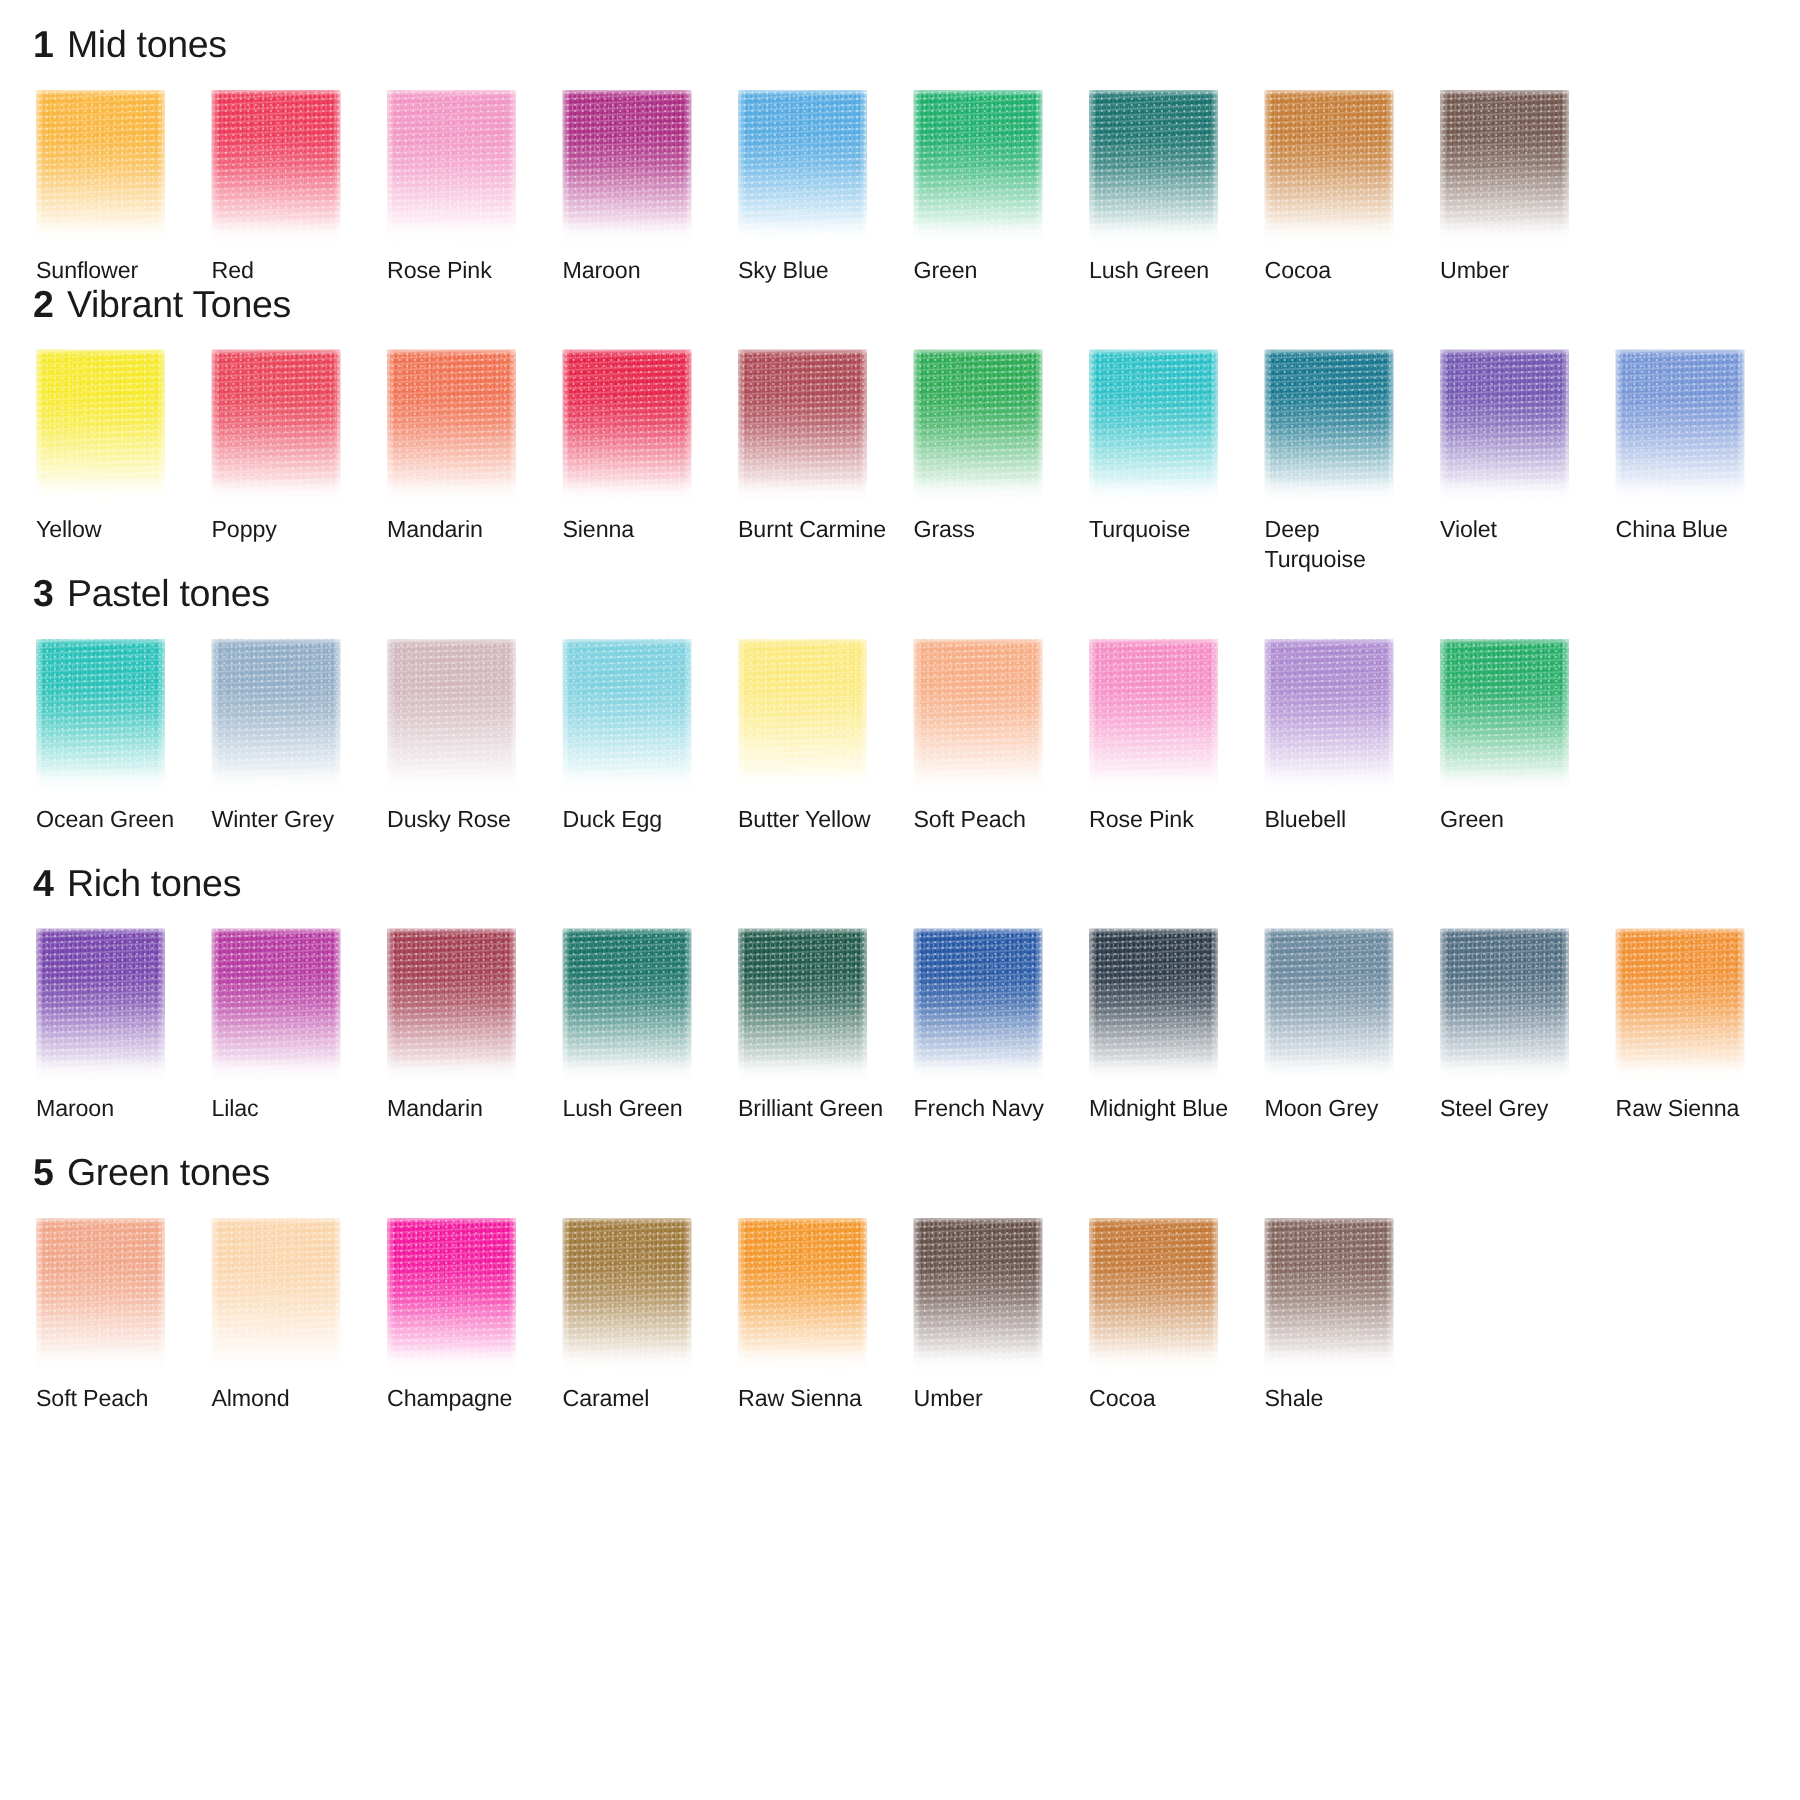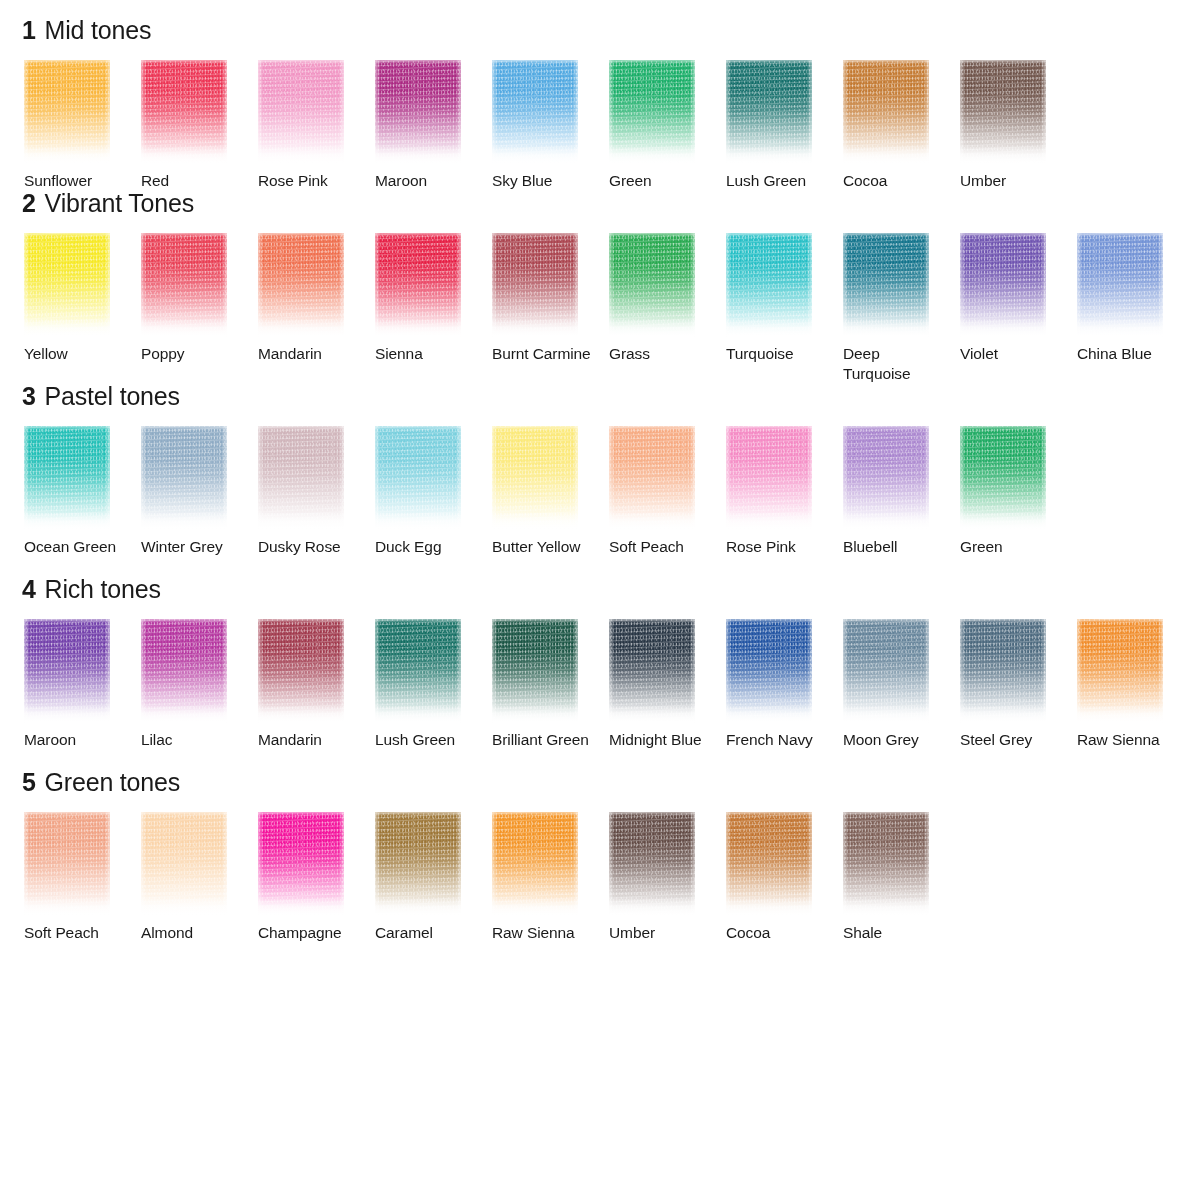--- a/index.html
+++ b/index.html
@@ -445,36 +445,36 @@
         <div class="swatch-cell">
           <div class="swatch" title="Brilliant Green">
             <div class="lay lay-base" style="background: linear-gradient(rgb(20, 80, 63) 0%, rgba(20, 80, 63, 0.98) 30%, rgba(20, 80, 63, 0.8) 48%, rgba(20, 80, 63, 0.52) 64%, rgba(20, 80, 63, 0.26) 79%, rgba(20, 80, 63, 0.08) 91%, rgba(20, 80, 63, 0) 100%);"></div>
             <div class="lay lay-grain"></div>
             <div class="lay lay-speck" style="background-position: 1px 3px, 2px 1px;"></div>
             <div class="lay lay-edge"></div>
           </div>
           <div class="swatch-label">Brilliant Green</div>
         </div>
         <div class="swatch-cell">
+          <div class="swatch" title="French Navy">
+            <div class="lay lay-base" style="background: linear-gradient(rgb(27, 79, 160) 0%, rgba(27, 79, 160, 0.98) 30%, rgba(27, 79, 160, 0.8) 48%, rgba(27, 79, 160, 0.52) 64%, rgba(27, 79, 160, 0.26) 79%, rgba(27, 79, 160, 0.08) 91%, rgba(27, 79, 160, 0) 100%);"></div>
+            <div class="lay lay-grain"></div>
+            <div class="lay lay-speck" style="background-position: 2px 3px, 3px 1px;"></div>
+            <div class="lay lay-edge"></div>
+          </div>
+          <div class="swatch-label">French Navy</div>
+        </div>
+        <div class="swatch-cell">
           <div class="swatch" title="Midnight Blue">
             <div class="lay lay-base" style="background: linear-gradient(rgb(34, 48, 63) 0%, rgba(34, 48, 63, 0.98) 30%, rgba(34, 48, 63, 0.8) 48%, rgba(34, 48, 63, 0.52) 64%, rgba(34, 48, 63, 0.26) 79%, rgba(34, 48, 63, 0.08) 91%, rgba(34, 48, 63, 0) 100%);"></div>
             <div class="lay lay-grain"></div>
             <div class="lay lay-speck" style="background-position: 0px 3px, 0px 1px;"></div>
             <div class="lay lay-edge"></div>
           </div>
           <div class="swatch-label">Midnight Blue</div>
-        </div>
-        <div class="swatch-cell">
-          <div class="swatch" title="French Navy">
-            <div class="lay lay-base" style="background: linear-gradient(rgb(27, 79, 160) 0%, rgba(27, 79, 160, 0.98) 30%, rgba(27, 79, 160, 0.8) 48%, rgba(27, 79, 160, 0.52) 64%, rgba(27, 79, 160, 0.26) 79%, rgba(27, 79, 160, 0.08) 91%, rgba(27, 79, 160, 0) 100%);"></div>
-            <div class="lay lay-grain"></div>
-            <div class="lay lay-speck" style="background-position: 2px 3px, 3px 1px;"></div>
-            <div class="lay lay-edge"></div>
-          </div>
-          <div class="swatch-label">French Navy</div>
         </div>
         <div class="swatch-cell">
           <div class="swatch" title="Moon Grey">
             <div class="lay lay-base" style="background: linear-gradient(rgb(95, 127, 150) 0%, rgba(95, 127, 150, 0.98) 30%, rgba(95, 127, 150, 0.8) 48%, rgba(95, 127, 150, 0.52) 64%, rgba(95, 127, 150, 0.26) 79%, rgba(95, 127, 150, 0.08) 91%, rgba(95, 127, 150, 0) 100%);"></div>
             <div class="lay lay-grain"></div>
             <div class="lay lay-speck" style="background-position: 1px 3px, 1px 1px;"></div>
             <div class="lay lay-edge"></div>
           </div>
           <div class="swatch-label">Moon Grey</div>
         </div>

